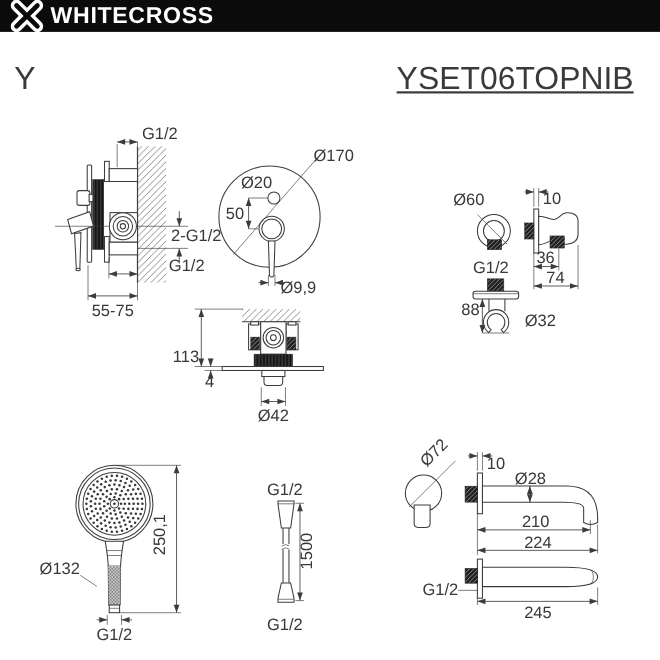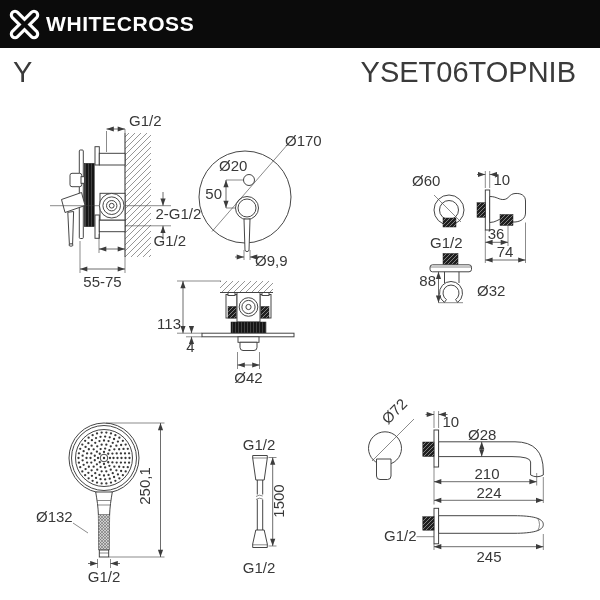--- a/index.html
+++ b/index.html
@@ -1,24 +1,24 @@
 <!DOCTYPE html>
 <html><head>
 <meta charset="utf-8">
 <style>
   html,body{margin:0;padding:0;background:#fff;}
   .page{position:relative;width:600px;height:600px;background:#fff;overflow:hidden;
         font-family:"Liberation Sans",sans-serif;}
-  .topbar{position:absolute;left:0;top:0;width:600px;height:48px;background:#0b0b0b;
+  .topbar{position:absolute;left:0;top:0;width:600px;height:29px;background:#0b0b0b;
           display:flex;align-items:center;}
   .logo{margin-left:8px;flex:0 0 auto;}
   .brand{color:#fff;font-size:21px;font-weight:bold;letter-spacing:.6px;margin-left:5px;}
   .prodrow{position:absolute;left:0;top:52px;width:600px;height:40px;}
   .series{position:absolute;left:13px;top:0;font-size:29px;color:#3a3a3a;line-height:40px;}
-  .model{position:absolute;right:24px;top:0;font-size:29px;color:#3a3a3a;line-height:40px;}
+  .model{position:absolute;right:24px;top:0;font-size:29px;color:#3a3a3a;line-height:40px;text-decoration:underline;}
   svg.drawing{position:absolute;left:0;top:100px;}
   .ol{fill:none;stroke:#3c3c3c;stroke-width:.95;}
   .olw{fill:#fff;stroke:#3c3c3c;stroke-width:.95;}
   .thin{fill:none;stroke:#3c3c3c;stroke-width:.6;}
   .dl{fill:none;stroke:#3c3c3c;stroke-width:.75;}
   .dk{stroke:#222;stroke-width:.5;}
   text.dim{font-family:"Liberation Sans",sans-serif;font-size:15px;fill:#383838;}
 </style>
 </head>
 <body>

